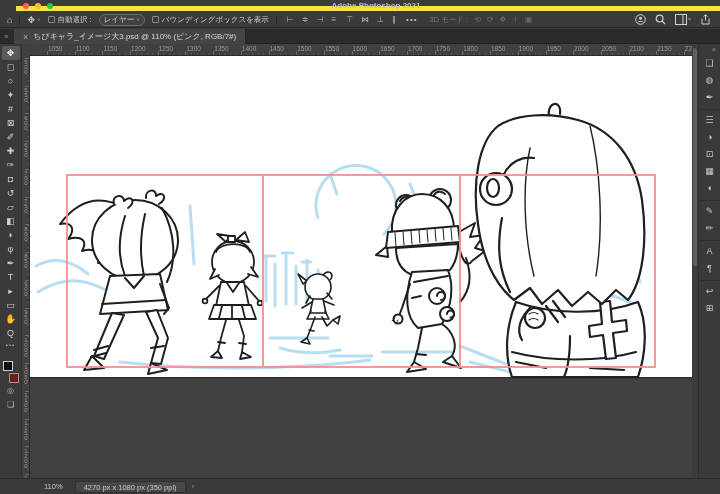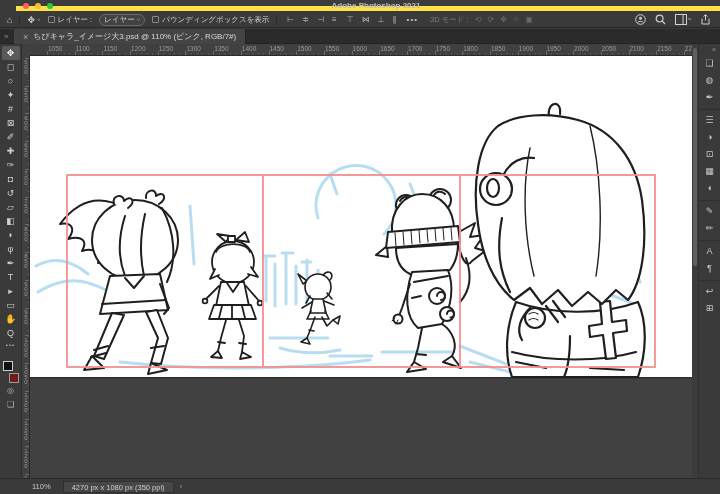--- a/index.html
+++ b/index.html
@@ -99,21 +99,21 @@
     background:#3a3a3a; border-left:1px solid #2e2e2e; display:flex; flex-direction:column;
     align-items:center; }
   .dock-collapse { font-size:7px; color:#8d8d8d; height:11px; line-height:11px; align-self:flex-end; margin-right:4px; }
   .dock-icon { width:20px; height:17px; text-align:center; font-size:9px; line-height:17px; color:#c8c8c8; }
   .dock-icon.gap { border-top:1px solid #2f2f2f; margin-top:3px; padding-top:2px; height:20px; }
 
   
   .statusbar { position:absolute; left:0; top:478px; width:720px; height:16px;
     background:#3a3a3a; border-top:1px solid #2a2a2a; display:flex; align-items:center;
     font-size:7.5px; color:#c8c8c8; }
-  .status-zoom { margin-left:32px; }
+  .status-zoom { margin-left:44px; }
   .status-doc { margin-left:12px; background:#474747; border:1px solid #303030;
     padding:0 8px; height:12px; line-height:11px; border-radius:1px; color:#cfcfcf; }
   .status-chevron { margin-left:6px; color:#9a9a9a; font-size:8px; }
 </style>
 </head>
 <body>
 
 <div id="app">
 
   <div class="titlebar">
@@ -127,21 +127,21 @@
 
   <div class="optionsbar">
     <span class="ob-item ob-icon">⌂</span>
     <span class="vsep"></span>
     <span class="ob-item">
       <span class="ob-icon">✥</span>
       <span class="ob-caret">˅</span>
     </span>
     <span class="ob-item">
       <span class="checkbox"></span>
-      <span>レイヤー :</span>
+      <span>自動選択 :</span>
     </span>
     <span class="ob-item dropdown">
       <span>レイヤー</span>
       <span class="ob-caret">˅</span>
     </span>
     <span class="ob-item">
       <span class="checkbox"></span>
       <span>バウンディングボックスを表示</span>
     </span>
     <span class="vsep"></span>

